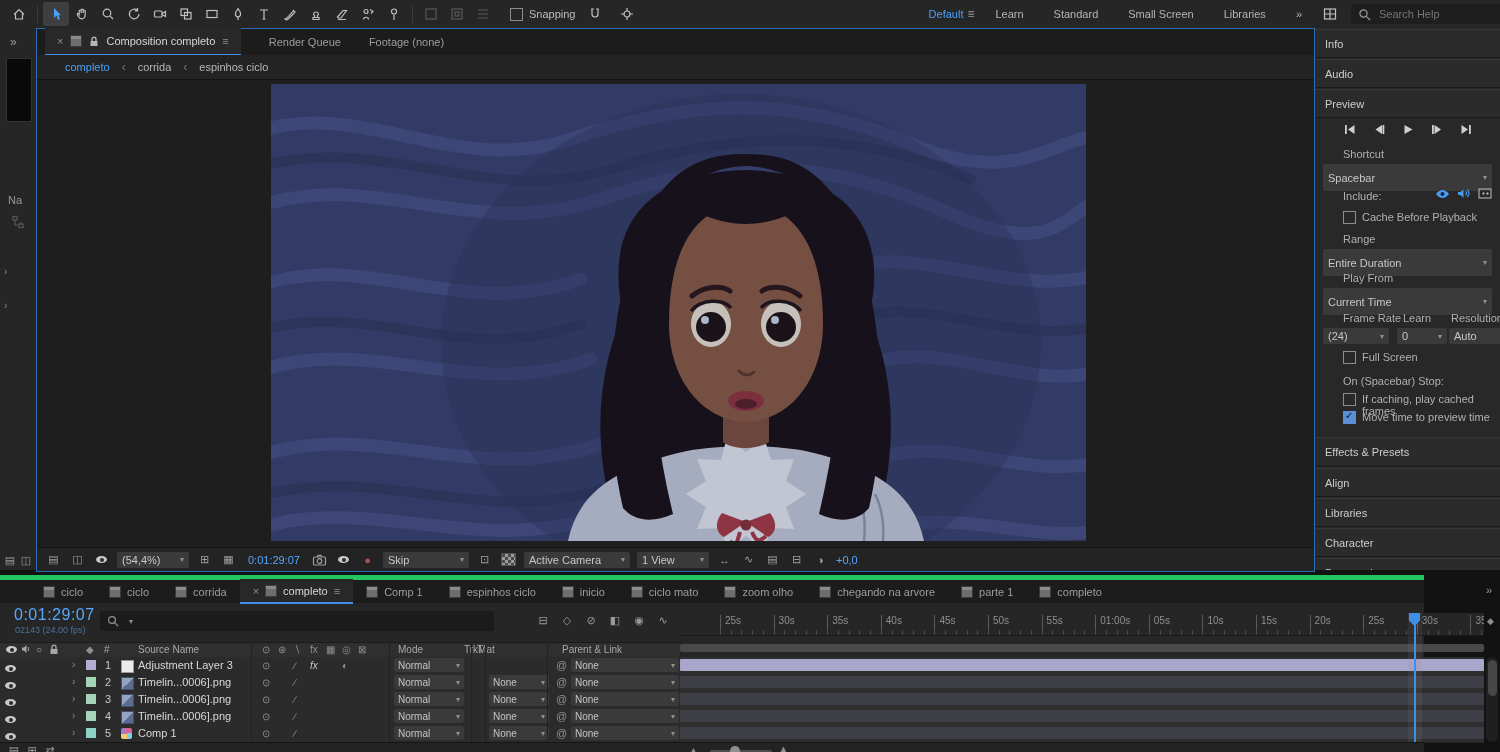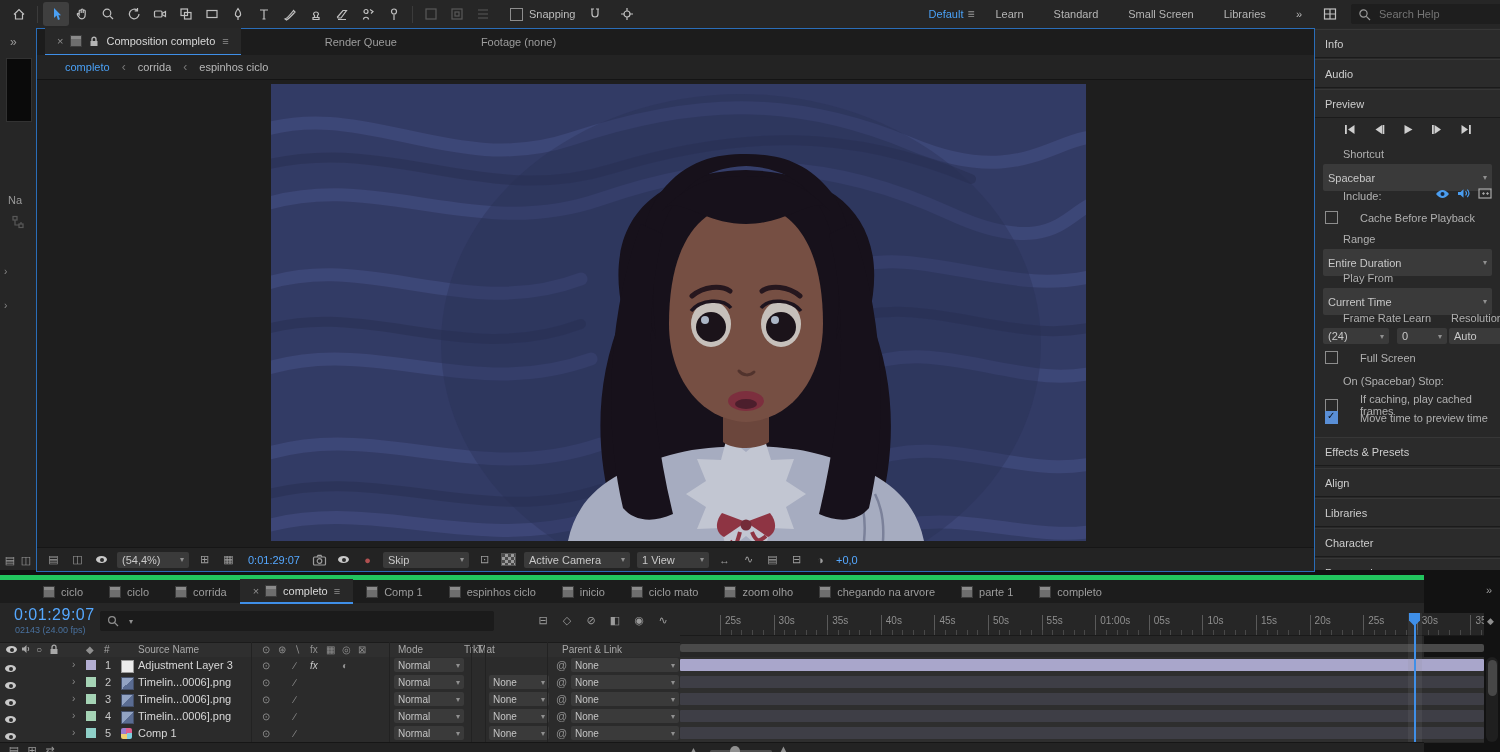--- a/index.html
+++ b/index.html
@@ -26,21 +26,21 @@
   .hamb{color:#9a9a9a;font-size:12px;margin-right:6px}
   .searchbox{background:#1e1e1e;border-radius:2px;height:20px;padding:0 7px;display:flex;align-items:center;gap:6px;flex:0 0 auto}
   .searchbox input{background:transparent;border:0;outline:0;color:#b5b5b5;font:11px "Liberation Sans",sans-serif;width:118px}
   
   .leftstrip{position:absolute;left:0;top:28px;width:36px;height:542px;background:#262626;border-right:1px solid #101010}
   
   .comp{position:absolute;left:36px;top:28px;width:1277px;height:542px;background:#1e1e1e;border:1px solid #2a6db8}
   .comptabs{position:absolute;left:0;top:0;right:0;height:26px;background:#1c1c1c;display:flex;align-items:center}
   .ctab-active{height:26px;background:#282828;display:flex;align-items:center;gap:7px;padding:0 12px;
                border-bottom:2px solid #3f8fe8;color:#d8d8d8}
-  .ctab{color:#9d9d9d;margin-left:84px;white-space:nowrap}
+  .ctab{color:#9d9d9d;margin-left:28px;white-space:nowrap}
   .ptico{width:10px;height:10px;background:#6e6e6e;border:1px solid #3c3c3c;box-shadow:inset 0 3px 0 #8b8b8b;flex:0 0 auto}
   .crumbs{position:absolute;left:0;top:26px;right:0;height:24px;background:#232323;border-bottom:1px solid #141414;
           display:flex;align-items:center;gap:12px;padding-left:28px}
   .crumb{color:#b9b9b9}.crumb.cur{color:#4aa0f5}
   .csep{color:#787878;font-size:12px}
   .compbar{position:absolute;left:0;bottom:0;right:0;height:23px;background:#232323;border-top:1px solid #161616;
            display:flex;align-items:center;gap:7px;padding:0 8px}
   .cbico{min-width:17px;height:16px;display:flex;align-items:center;justify-content:center;color:#9d9d9d;font-size:11px;flex:0 0 auto}
   .dd{background:#3a3a3a;border-radius:2px;color:#c8c8c8;display:flex;align-items:center;justify-content:space-between;
       padding:0 5px;height:16px;flex:0 0 auto}
@@ -51,21 +51,21 @@
   .checker{width:13px;height:11px;background:repeating-conic-gradient(#9a9a9a 0 25%,#4a4a4a 0 50%);background-size:6px 6px;border:1px solid #555}
   
   .rightpanel{position:absolute;left:1315px;top:28px;width:185px;height:542px;background:#282828;overflow:hidden}
   .sechdr{position:absolute;left:0;width:100%;height:27px;background:#2b2b2b;border-top:1px solid #373737;
           border-bottom:1px solid #1b1b1b;display:flex;align-items:center;justify-content:space-between;
           padding:0 10px;color:#cdcdcd}
   .plabel{position:absolute;left:28px;color:#b0b0b0}
   .pdd{position:absolute;left:8px;right:8px;height:27px}
   .tp{width:23px;height:18px;display:flex;align-items:center;justify-content:center}
   .tp svg .f{fill:#cfcfcf;stroke:none}
-  .chkrow{position:absolute;left:10px;display:flex;align-items:center;gap:22px;color:#b0b0b0}
+  .chkrow{position:absolute;left:28px;display:flex;align-items:flex-start;gap:6px;color:#b0b0b0}
   
   .timeline{position:absolute;left:0;top:575px;width:1424px;height:177px;background:#262626;border-top:5px solid #22c55e}
   .tltabs{position:absolute;left:0;top:0;right:0;height:23px;background:#1c1c1c;display:flex;align-items:center;padding-left:30px}
   .tltab{display:flex;align-items:center;gap:6px;padding:0 13px;height:23px;color:#9d9d9d;white-space:nowrap}
   .tltab.active{background:#282828;color:#d8d8d8;border-bottom:2px solid #3f8fe8}
   .tlx{color:#8f8f8f;font-size:11px}
   .bigtime{position:absolute;left:14px;top:26px;font-size:16px;letter-spacing:.5px;color:#55a8ff}
   .fpsinfo{position:absolute;left:15px;top:45px;font-size:9px;color:#49719e}
   .tsearch{position:absolute;left:100px;top:31px;width:380px;height:20px;background:#1b1b1b;border-radius:2px;
            display:flex;align-items:center;gap:5px;padding:0 7px}

